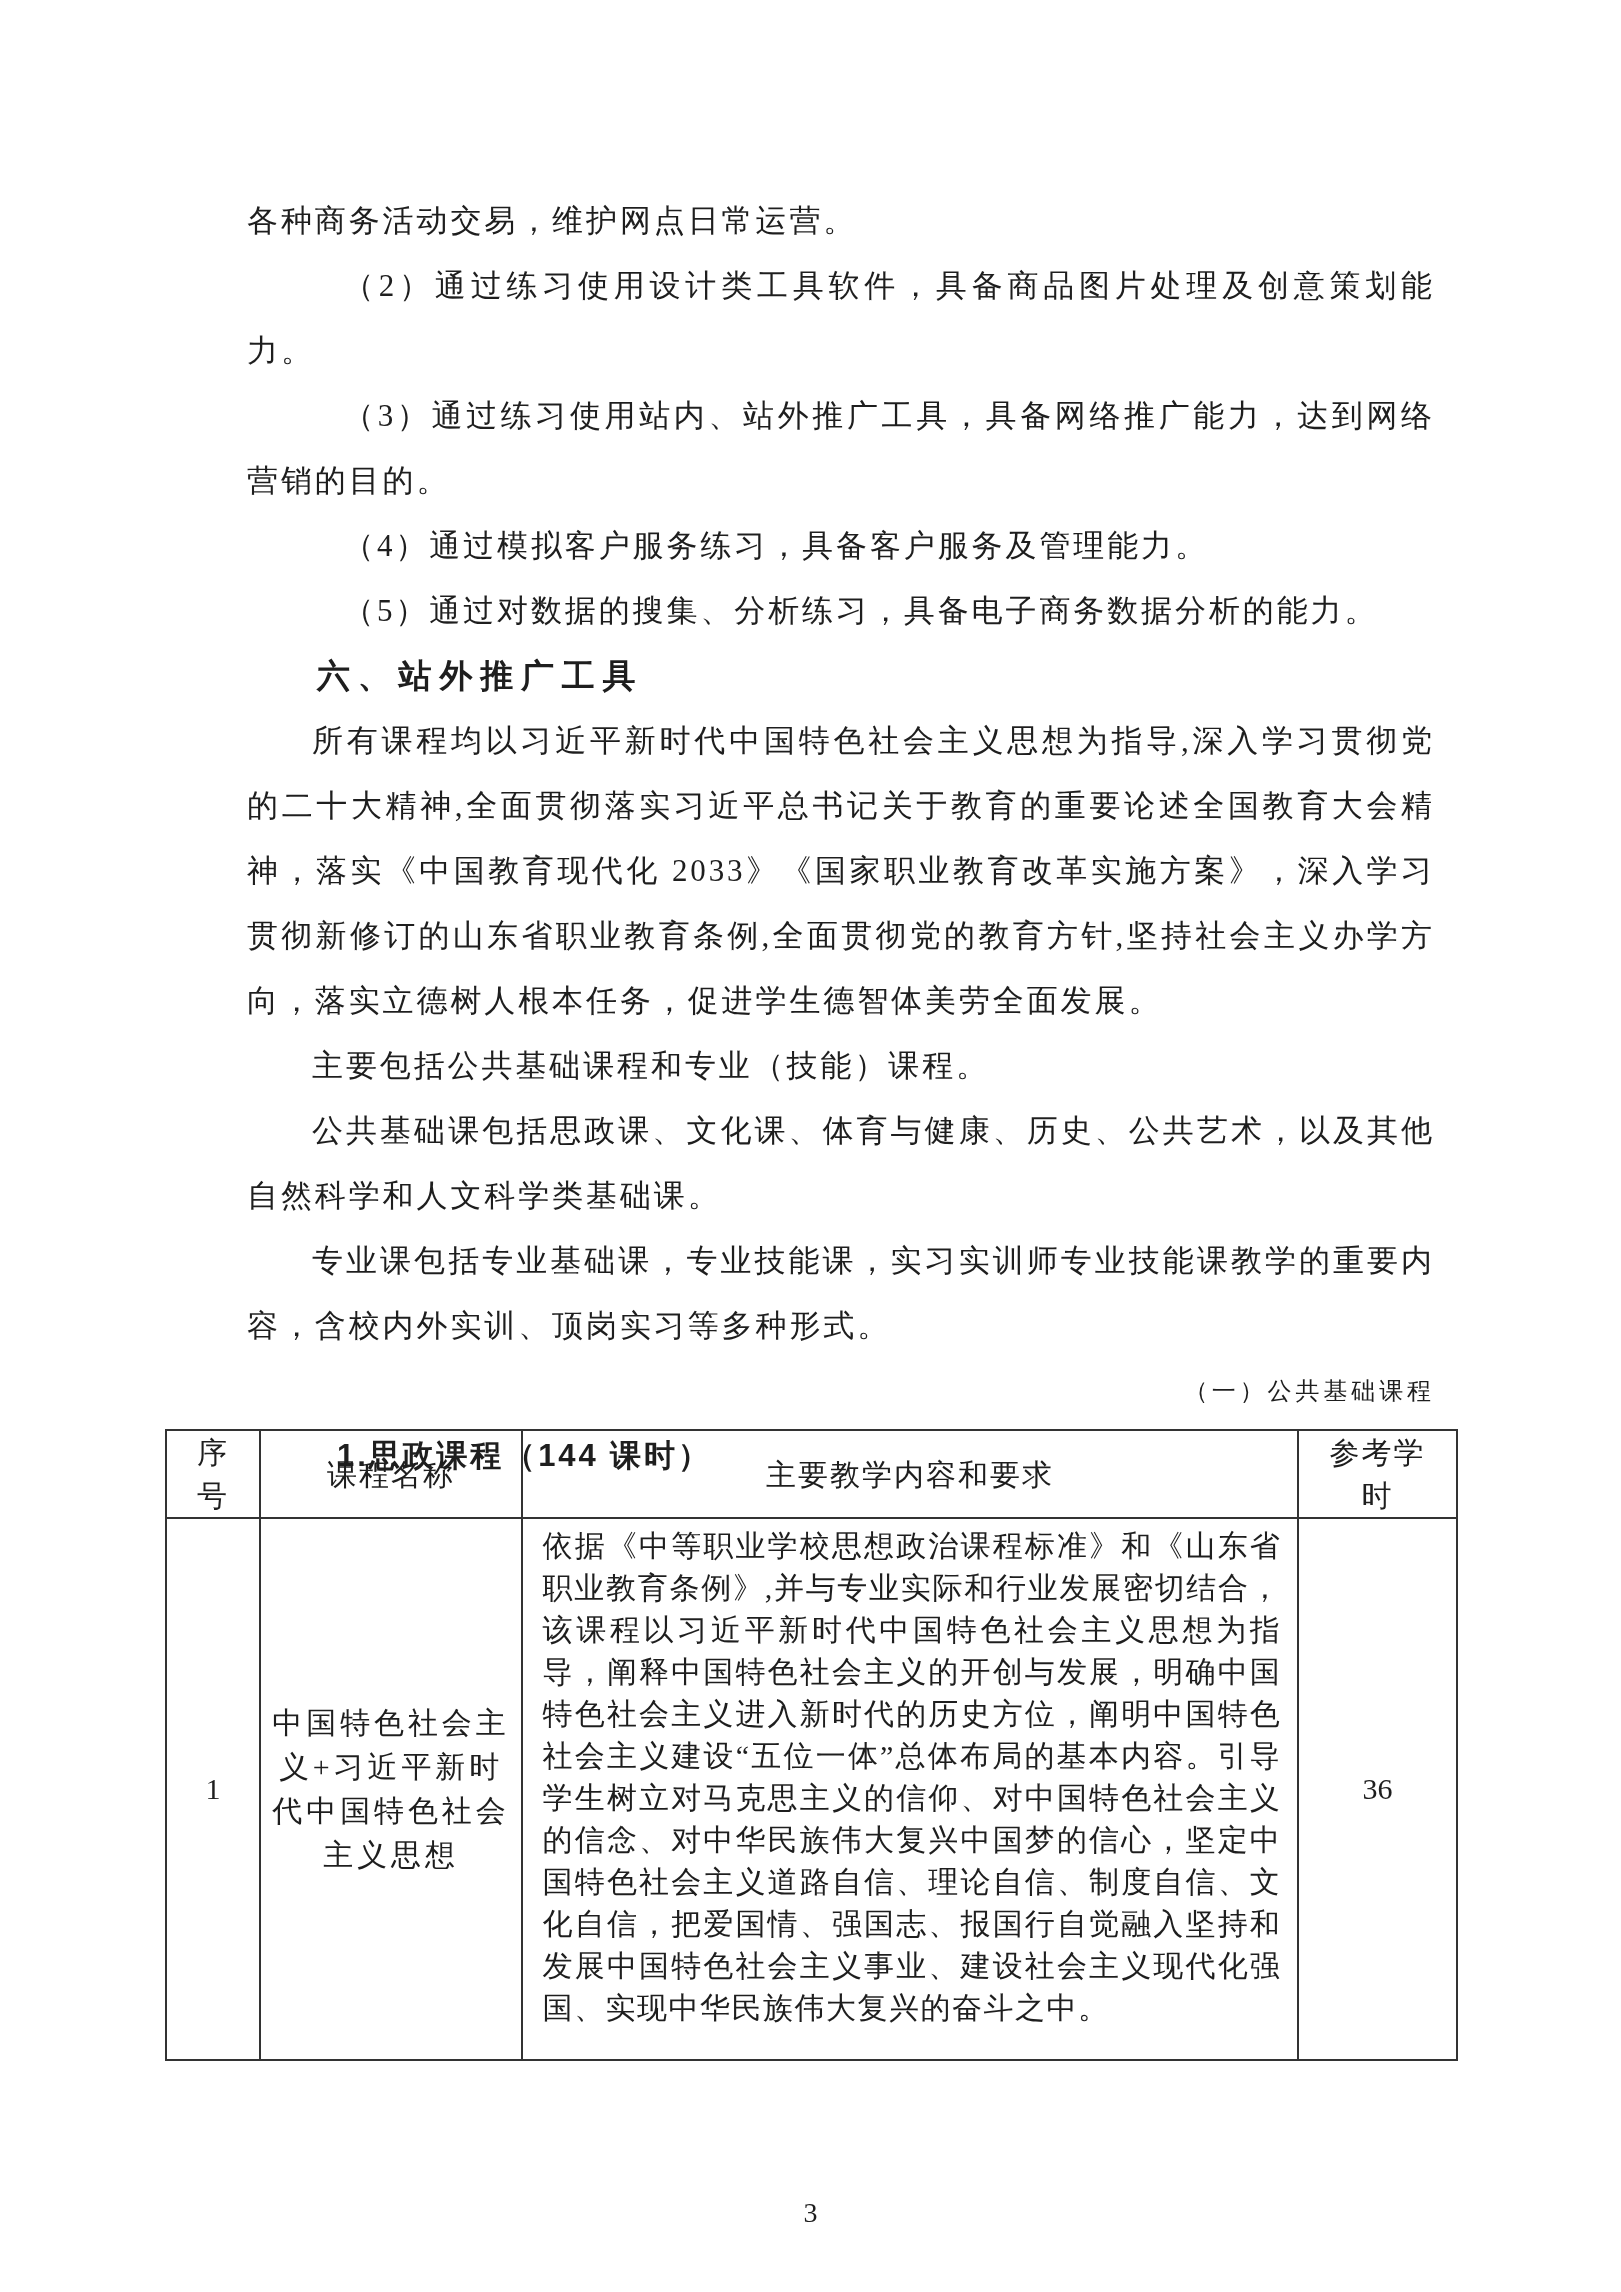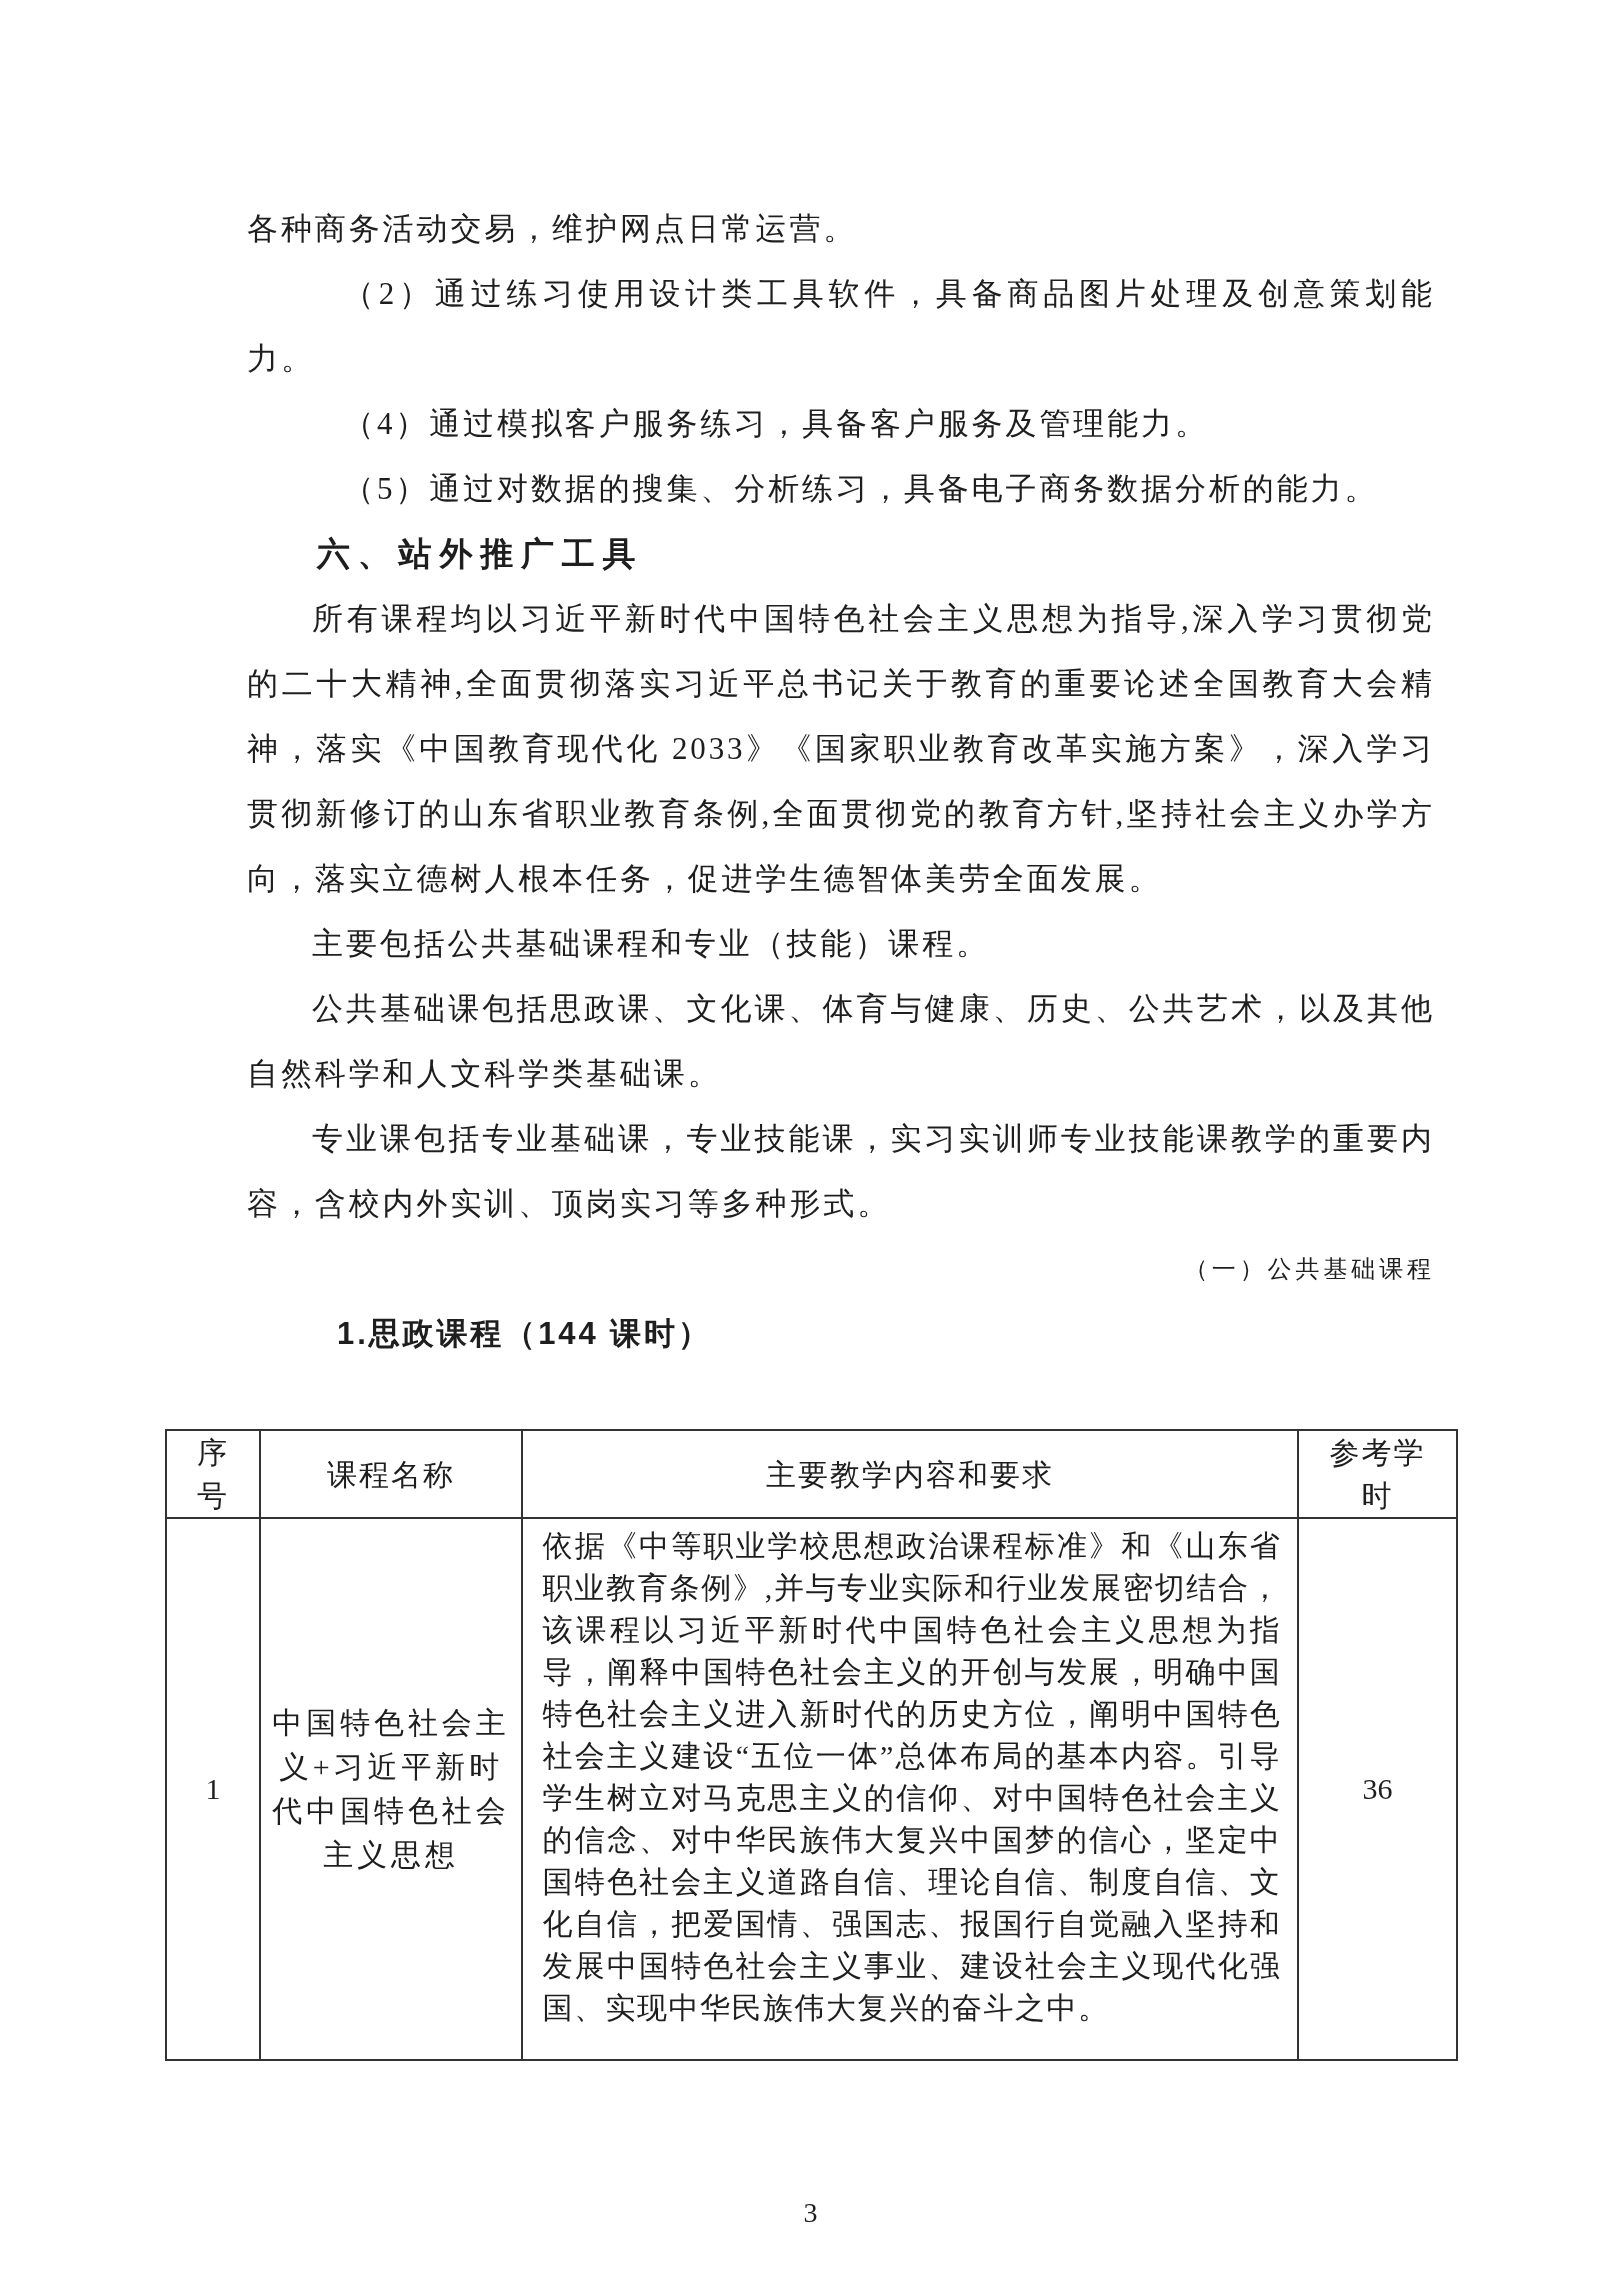--- a/index.html
+++ b/index.html
@@ -7,21 +7,21 @@
     position:relative;
     width:1621px; height:2293px;
     margin:0 auto;
     background:#ffffff;
     font-family:"Liberation Serif","DejaVu Serif",serif;
     color:#1e1e1e;
     overflow:hidden;
   }
   .content {
     position:absolute;
-    left:247px; top:196px; width:1188px;
+    left:247px; top:188px; width:1188px;
   }
   .content p {
     margin:0;
     font-size:31px;
     line-height:65px;
     letter-spacing:2.9px;
     text-align:justify;
     word-break:break-all;
   }
   p.cont   { text-indent:0; }
@@ -108,20 +108,21 @@
   }
 </style>
 </head>
 <body>
 
 <div class="page">
 
   <div class="content">
     <p class="cont">各种商务活动交易，维护网点日常运营。</p>
     <p class="numbered">（2）通过练习使用设计类工具软件，具备商品图片处理及创意策划能力。</p>
+    <p class="numbered">（3）通过练习使用站内、站外推广工具，具备网络推广能力，达到网络营销的目的。</p>
     <p class="numbered">（4）通过模拟客户服务练习，具备客户服务及管理能力。</p>
     <p class="numbered">（5）通过对数据的搜集、分析练习，具备电子商务数据分析的能力。</p>
     <p class="h1">六、站外推广工具</p>
     <p class="normal">所有课程均以习近平新时代中国特色社会主义思想为指导,深入学习贯彻党的二十大精神,全面贯彻落实习近平总书记关于教育的重要论述全国教育大会精神，落实《中国教育现代化 2033》《国家职业教育改革实施方案》，深入学习贯彻新修订的山东省职业教育条例,全面贯彻党的教育方针,坚持社会主义办学方向，落实立德树人根本任务，促进学生德智体美劳全面发展。</p>
     <p class="normal">主要包括公共基础课程和专业（技能）课程。</p>
     <p class="normal">公共基础课包括思政课、文化课、体育与健康、历史、公共艺术，以及其他自然科学和人文科学类基础课。</p>
     <p class="normal">专业课包括专业基础课，专业技能课，实习实训师专业技能课教学的重要内容，含校内外实训、顶岗实习等多种形式。</p>
     <p class="h2">（一）公共基础课程</p>
     <p class="h3">1.思政课程（144 课时）</p>
   </div>

